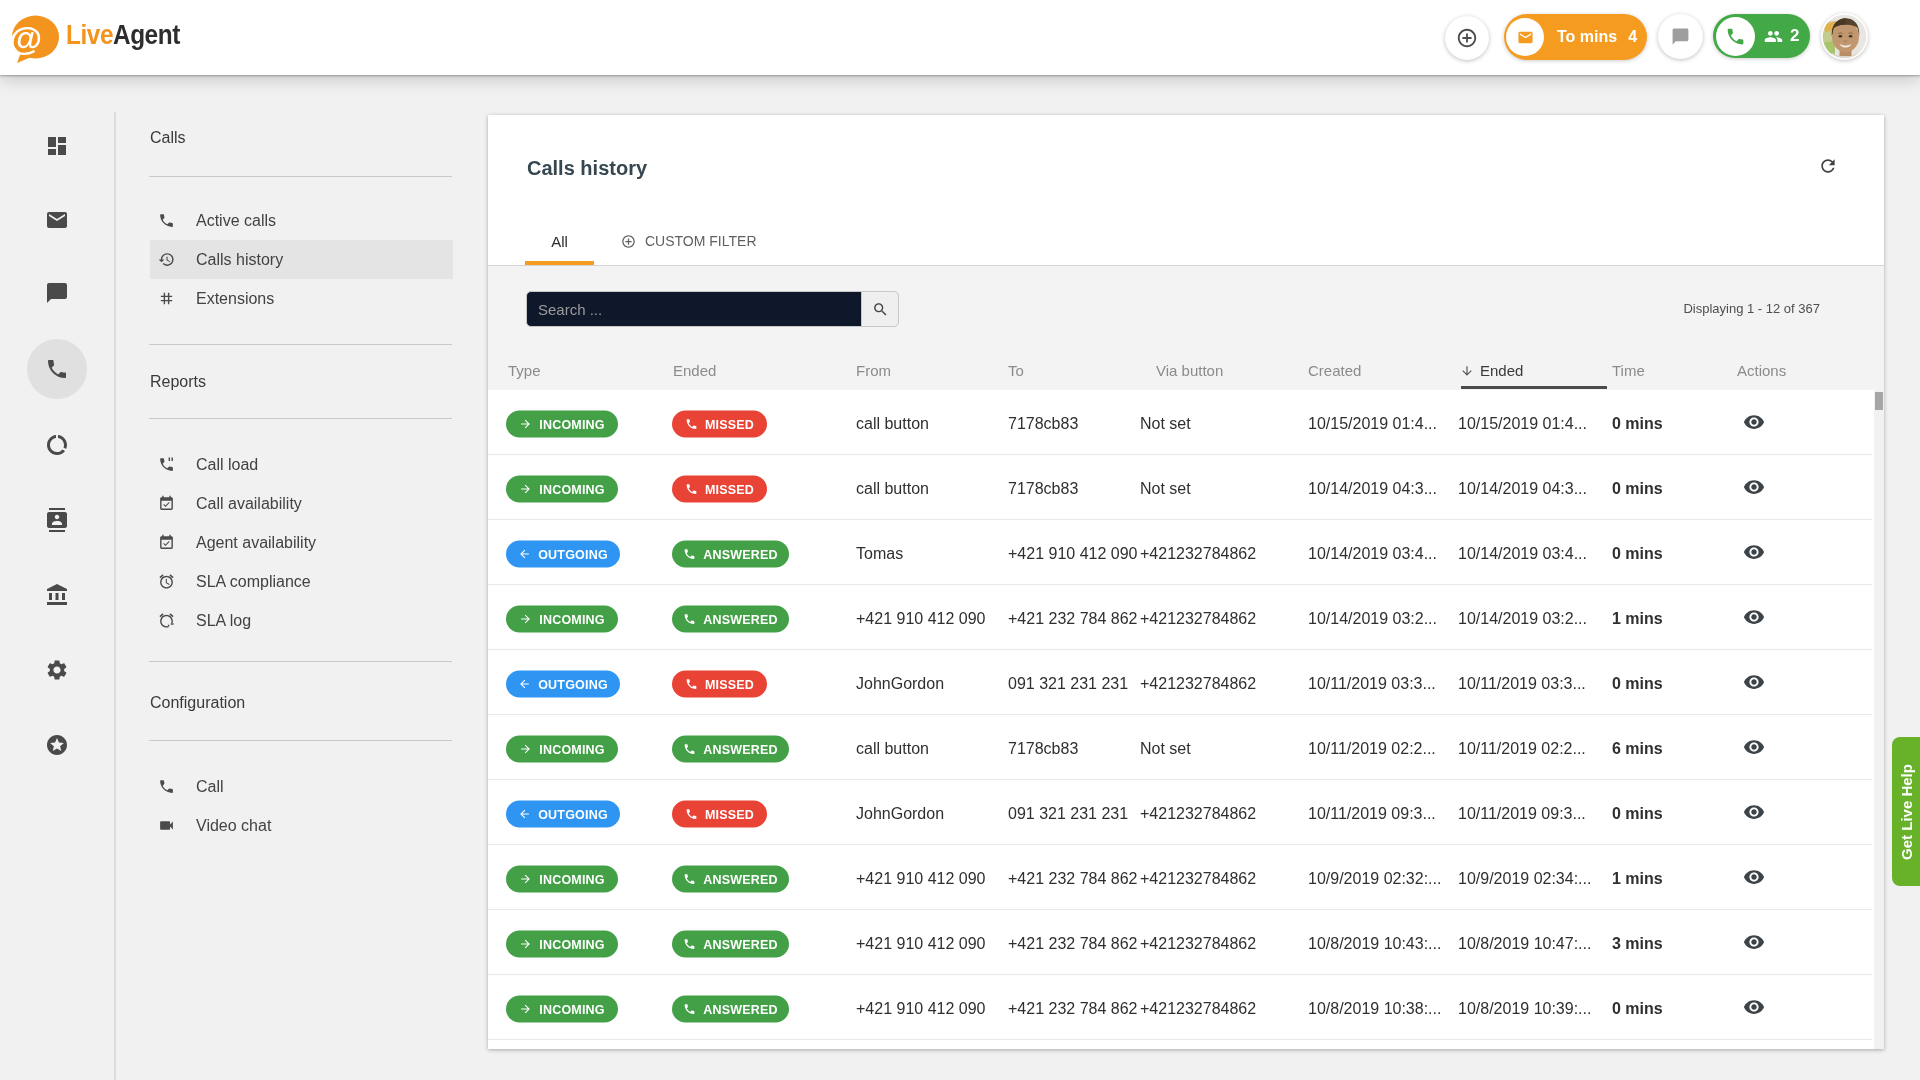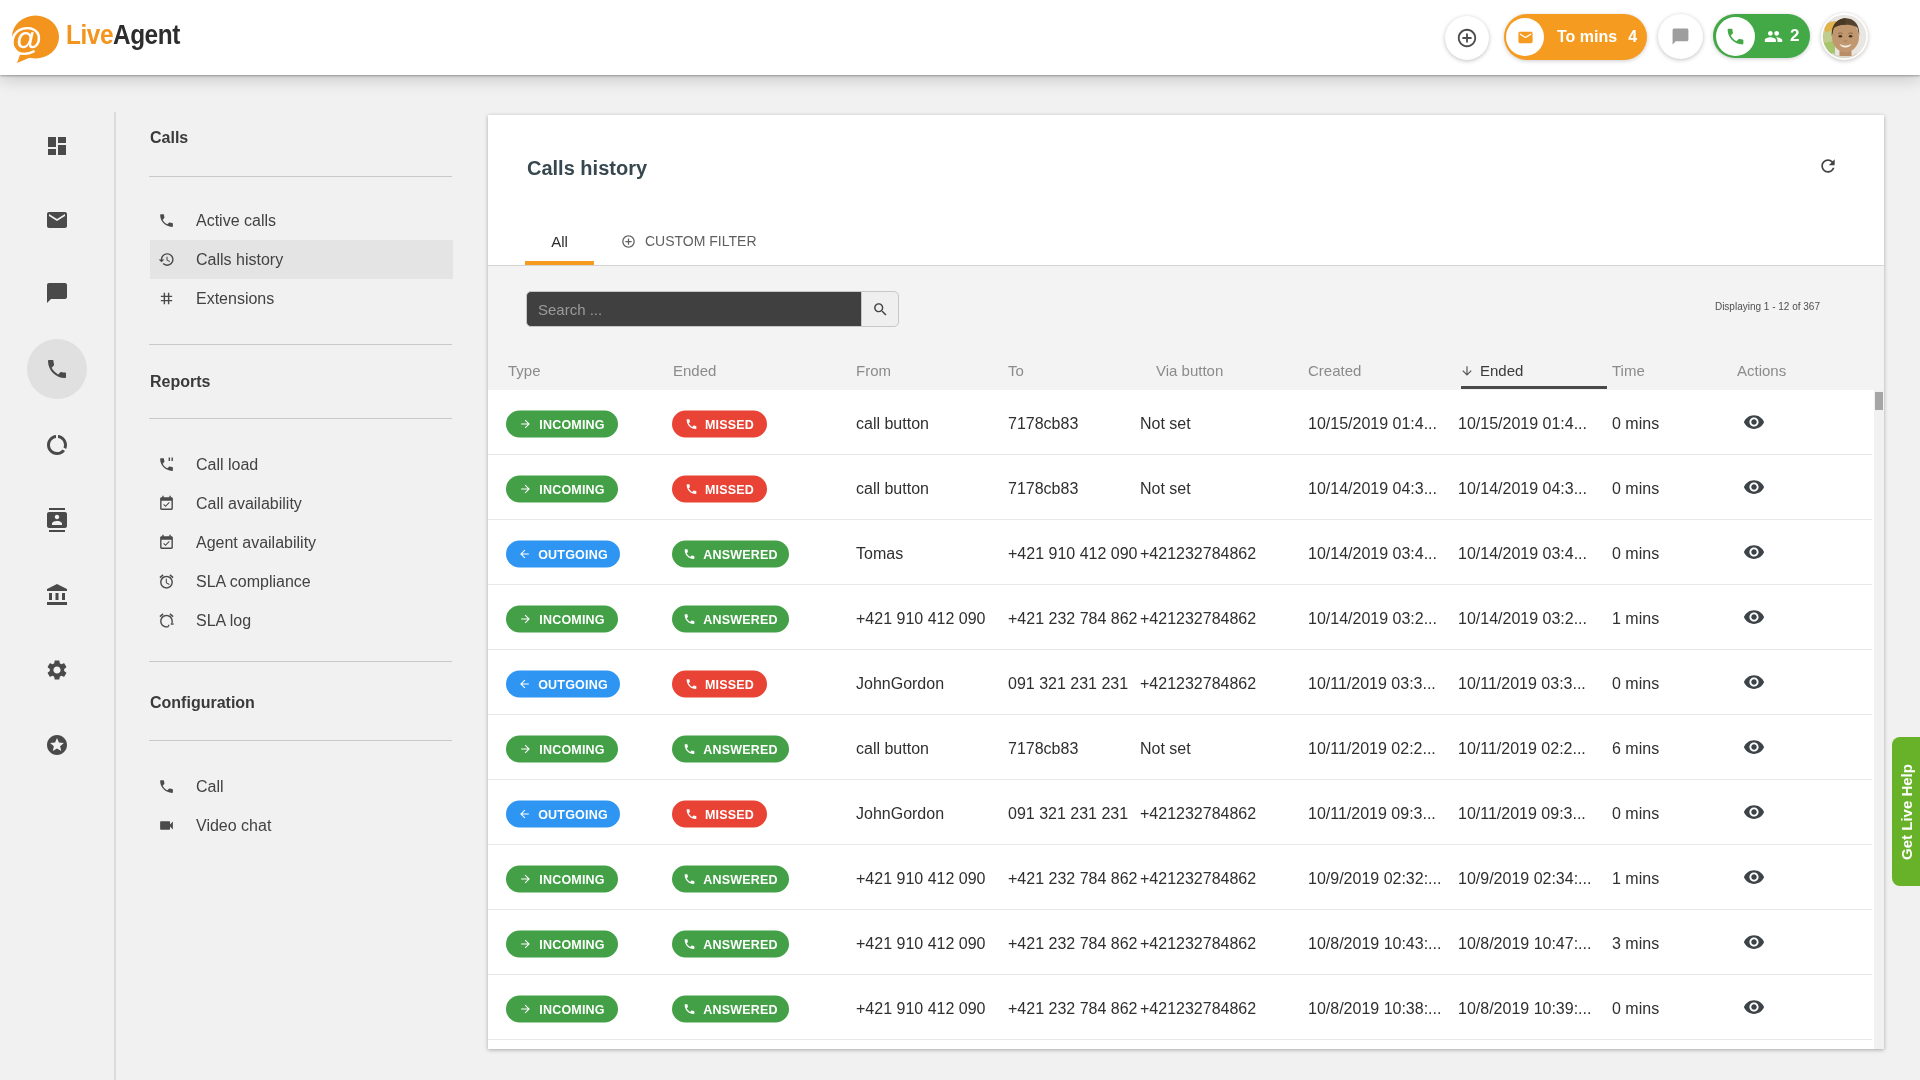--- a/index.html
+++ b/index.html
@@ -17,52 +17,52 @@
   box-shadow:0 1px 4px rgba(0,0,0,.2); }
 .pill .wc { border-radius:50%; background:#fff; display:flex; align-items:center; justify-content:center; }
 
 
 .rail { position:absolute; left:0; top:72px; width:116px; height:1008px; }
 .ric { position:absolute; left:45px; width:24px; height:24px; }
 .actring { left:27px; width:60px; height:60px; border-radius:50%; background:#e0e0e0; }
 
 
 .nav { position:absolute; left:117px; top:72px; width:371px; height:1008px; color:#424242; }
-.nav .sect { position:absolute; left:33px; font-size:16px; font-weight:bold; color:#3a3a3a;text-align:center; }
+.nav .sect { position:absolute; left:33px; font-size:16px; font-weight:normal; color:#3a3a3a;text-align:center; }
 .nav hr { position:absolute; left:32px; width:303px; border:none; border-top:1px solid #c9c9c9; }
 .nitem { position:absolute; left:33px; width:303px; height:39px; display:flex; align-items:center; font-size:16px; }
 .nitem .nic { width:17px; height:17px; margin-left:8px; margin-right:21px; display:flex; align-items:center; }
 .nitem.sel { background:#e4e4e4; }
 
 
 .card { position:absolute; left:488px; top:115px; width:1396px; height:934px; background:#fff;
   box-shadow:0 1px 4px rgba(0,0,0,.3); overflow:hidden; }
 .ctitle { position:absolute; left:39px; top:42px; font-size:20px; font-weight:bold; color:#36474f; }
 .refresh { position:absolute; left:1330px; top:41px; }
 .tab1 { position:absolute; left:37px; top:118px; width:69px; text-align:center; font-size:15px; color:#2b2b2b; }
 .tab1u { position:absolute; left:37px; top:146px; width:69px; height:5px; background:#f59c20; }
 .tab2 { position:absolute; left:133px; top:118px; font-size:14px; color:#5f5f5f; display:flex; align-items:center; gap:9px; }
 .hline { position:absolute; left:0; top:150px; width:1396px; height:1px; background:#d4d4d4; }
 .filter { position:absolute; left:0; top:151px; width:1396px; height:124px; background:#f3f3f3; }
-.sinput { position:absolute; left:38px; top:25px; width:336px; height:36px; background:#404040;
+.sinput { position:absolute; left:38px; top:25px; width:336px; height:36px; background:#0f172a;
   border:1px solid #c7c7c7; border-radius:5px 0 0 5px; font-size:15px; color:#9b9b9b;
   display:flex; align-items:center; padding-left:11px; }
 .sbtn { position:absolute; left:373px; top:25px; width:38px; height:36px; background:#efefef;
   border:1px solid #c7c7c7; border-radius:0 5px 5px 0; display:flex; align-items:center; justify-content:center; }
-.disp { position:absolute; right:64px; top:35px; font-size:10px; color:#4f4f4f; }
+.disp { position:absolute; right:64px; top:35px; font-size:13px; color:#4f4f4f; }
 .thead { position:absolute; left:0; top:96px; width:1396px; font-size:15px; color:#8b8b8b; }
 .thead span { position:absolute; }
 .endu { position:absolute; left:973px; top:271px; width:146px; height:3px; background:#4a4a4a; }
 
 .tbody { position:absolute; left:0; top:275px; width:1396px; }
 .row { position:relative; width:1384px; height:65px; border-bottom:1px solid #e8e8e8; font-size:16px; color:#2f2f2f; }
 .row > div { position:absolute; top:calc(50% + 2px); transform:translateY(-50%); }
 .c-type { left:18px; } .c-status { left:184px; }
 .c-from { left:368px; } .c-to { left:520px; } .c-via { left:652px;text-align:right; }
-.c-created { left:820px; } .c-ended { left:970px; } .c-time { left:1124px; }
+.c-created { left:820px; } .c-ended { left:970px; } .c-time { left:1124px;font-weight:bold; }
 .c-act { left:1255px; }
 .bdg { display:inline-flex; align-items:center; justify-content:center; gap:7px; height:27px;
   border-radius:13.5px; color:#fff; font-size:12.5px; font-weight:bold; letter-spacing:.2px; }
 .green { background:#43a047; } .blue { background:#2e96f2; } .red { background:#e94335; }
 
 .sbar { position:absolute; left:1386px; top:275px; width:10px; height:659px; background:#f1f1f1; }
 .sthumb { position:absolute; left:1387px; top:277px; width:8px; height:18px; background:#a6a6a6; }
 
 .ghelp { position:absolute; left:1892px; top:737px; width:28px; height:149px; background:#68b22a;
   border-radius:8px 0 0 8px; z-index:60; }

